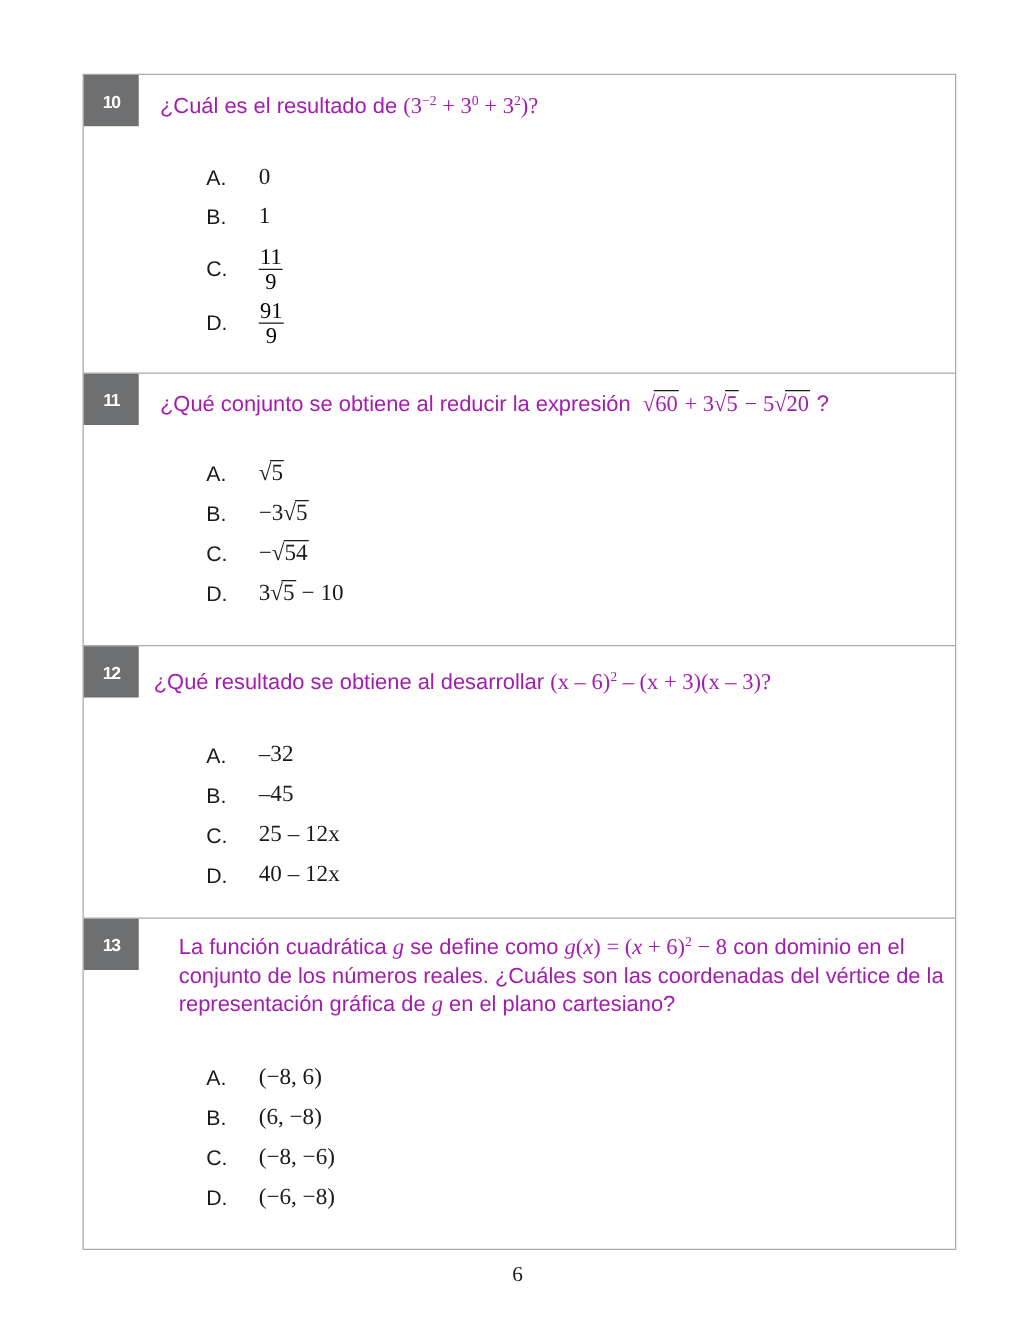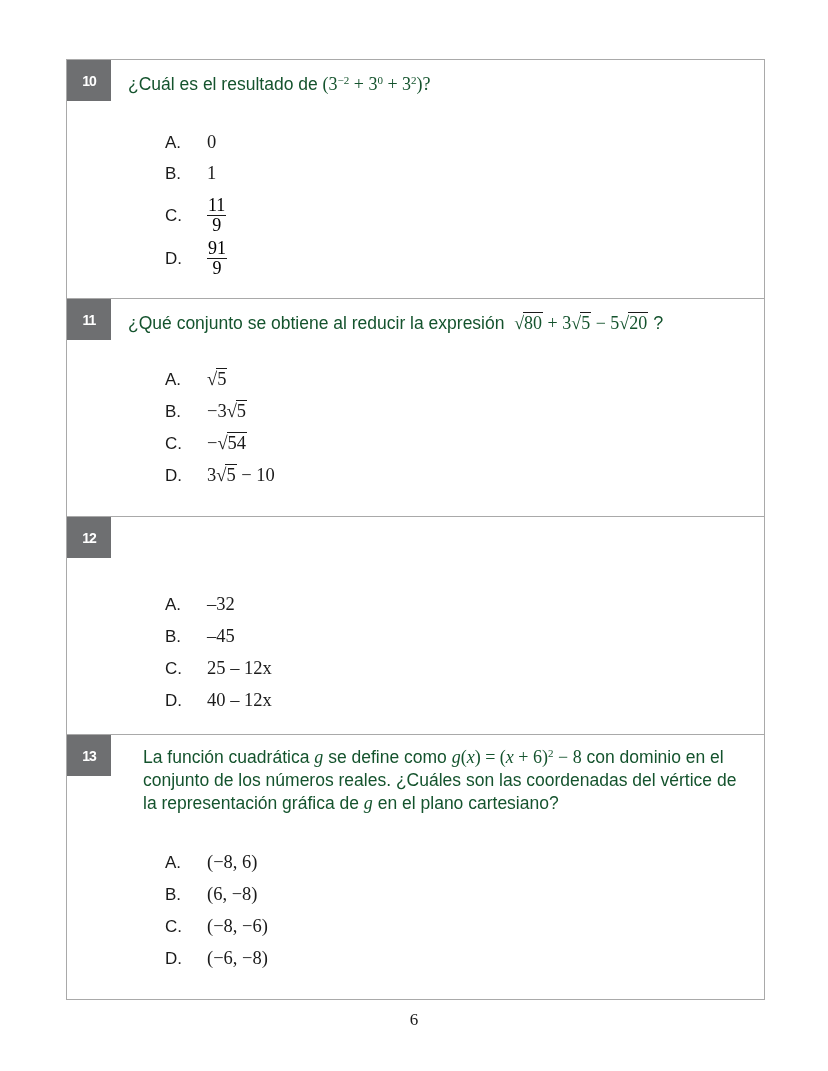--- a/index.html
+++ b/index.html
@@ -14,22 +14,22 @@
   }
   .question.first { border-top: none; }
   .badge {
     position: absolute; left: 0; top: 0; width: 44px; height: 41px;
     background: #6e6f71; color: #ffffff;
     font-family: "Liberation Sans", sans-serif; font-weight: bold; font-size: 14px;
     display: flex; align-items: center; justify-content: center;
     letter-spacing: -1px;
   }
   .stem {
-    position: absolute; left: 61px; top: 13px; right: 26px;
-    font-family: "Liberation Sans", sans-serif; font-size: 17.5px; color: #14532d;
+    position: absolute; left: 61px; top: 13px; right: 8px;
+    font-family: "Liberation Sans", sans-serif; font-size: 17.5px; color: #a21caf;
     line-height: 23px;
   }
   .math { font-family: "Liberation Serif", serif; font-size: 18px; }
   .math i { font-style: italic; }
   .options { position: absolute; left: 98px; }
   .opt {
     position: absolute; left: 0; white-space: nowrap;
     display: flex; align-items: center;
   }
   .opt-letter {
@@ -86,21 +86,21 @@
           <span class="den">9</span>
         </span>
       </div>
     </div>
   </div>
 
   <div class="question" style="top:238px; height:218px;">
     <div class="badge">11</div>
     <div class="stem">
       <span>¿Qué conjunto se obtiene al reducir la expresión</span>&nbsp;
-      <span class="math">√<span class="rad">80</span><span> + 3</span>√<span class="rad">5</span><span> − 5</span>√<span class="rad">20</span><span style="font-family:'Liberation Sans',sans-serif;"> ?</span></span>
+      <span class="math">√<span class="rad">60</span><span> + 3</span>√<span class="rad">5</span><span> − 5</span>√<span class="rad">20</span><span style="font-family:'Liberation Sans',sans-serif;"> ?</span></span>
     </div>
     <div class="options">
       <div class="opt" style="top:70px;">
         <span class="opt-letter">A.</span>
         <span class="opt-value"><span></span>√<span class="rad">5</span><span></span></span>
       </div>
       <div class="opt" style="top:102px;">
         <span class="opt-letter">B.</span>
         <span class="opt-value"><span>−3</span>√<span class="rad">5</span><span></span></span>
       </div>
@@ -110,20 +110,24 @@
       </div>
       <div class="opt" style="top:166px;">
         <span class="opt-letter">D.</span>
         <span class="opt-value"><span>3</span>√<span class="rad">5</span><span> − 10</span></span>
       </div>
     </div>
   </div>
 
   <div class="question" style="top:456px; height:218px;">
     <div class="badge">12</div>
+    <div class="stem" style="left:56px; top:17px;">
+      <span>¿Qué resultado se obtiene al desarrollar</span>
+      <span class="math"><span>(x – 6)</span><sup>2</sup><span> – (x + 3)(x – 3)?</span></span>
+    </div>
     <div class="options">
       <div class="opt" style="top:77px;">
         <span class="opt-letter">A.</span>
         <span class="opt-value">–32</span>
       </div>
       <div class="opt" style="top:109px;">
         <span class="opt-letter">B.</span>
         <span class="opt-value">–45</span>
       </div>
       <div class="opt" style="top:141px;">

